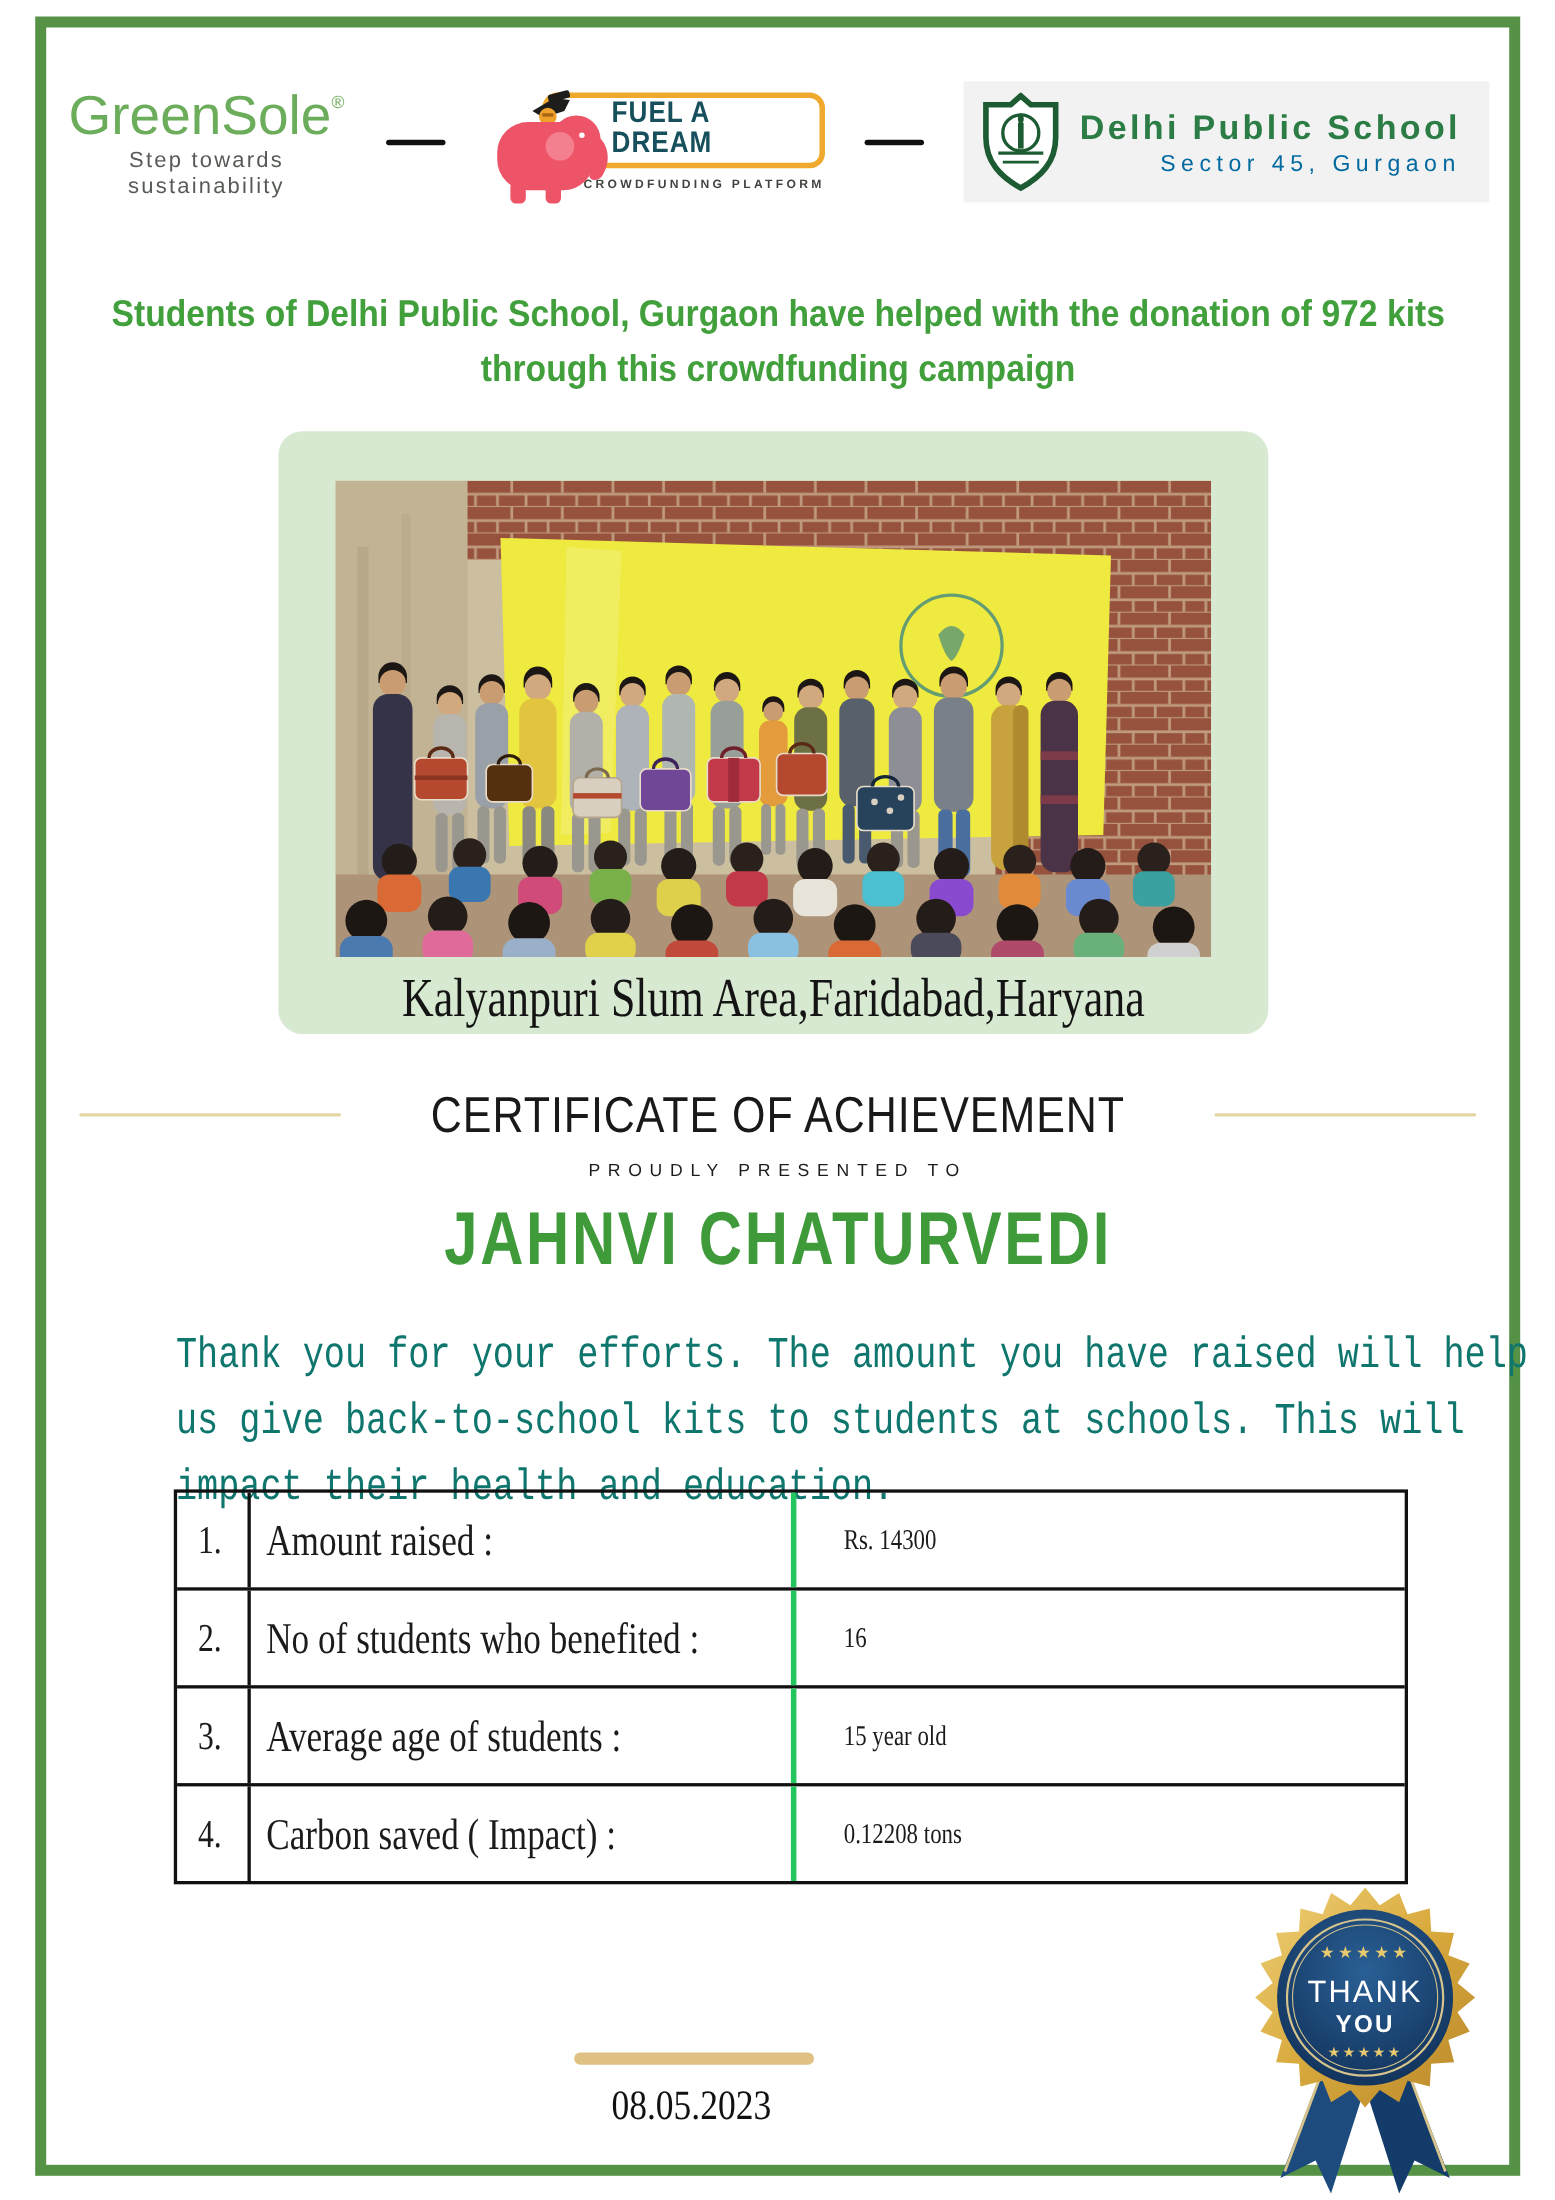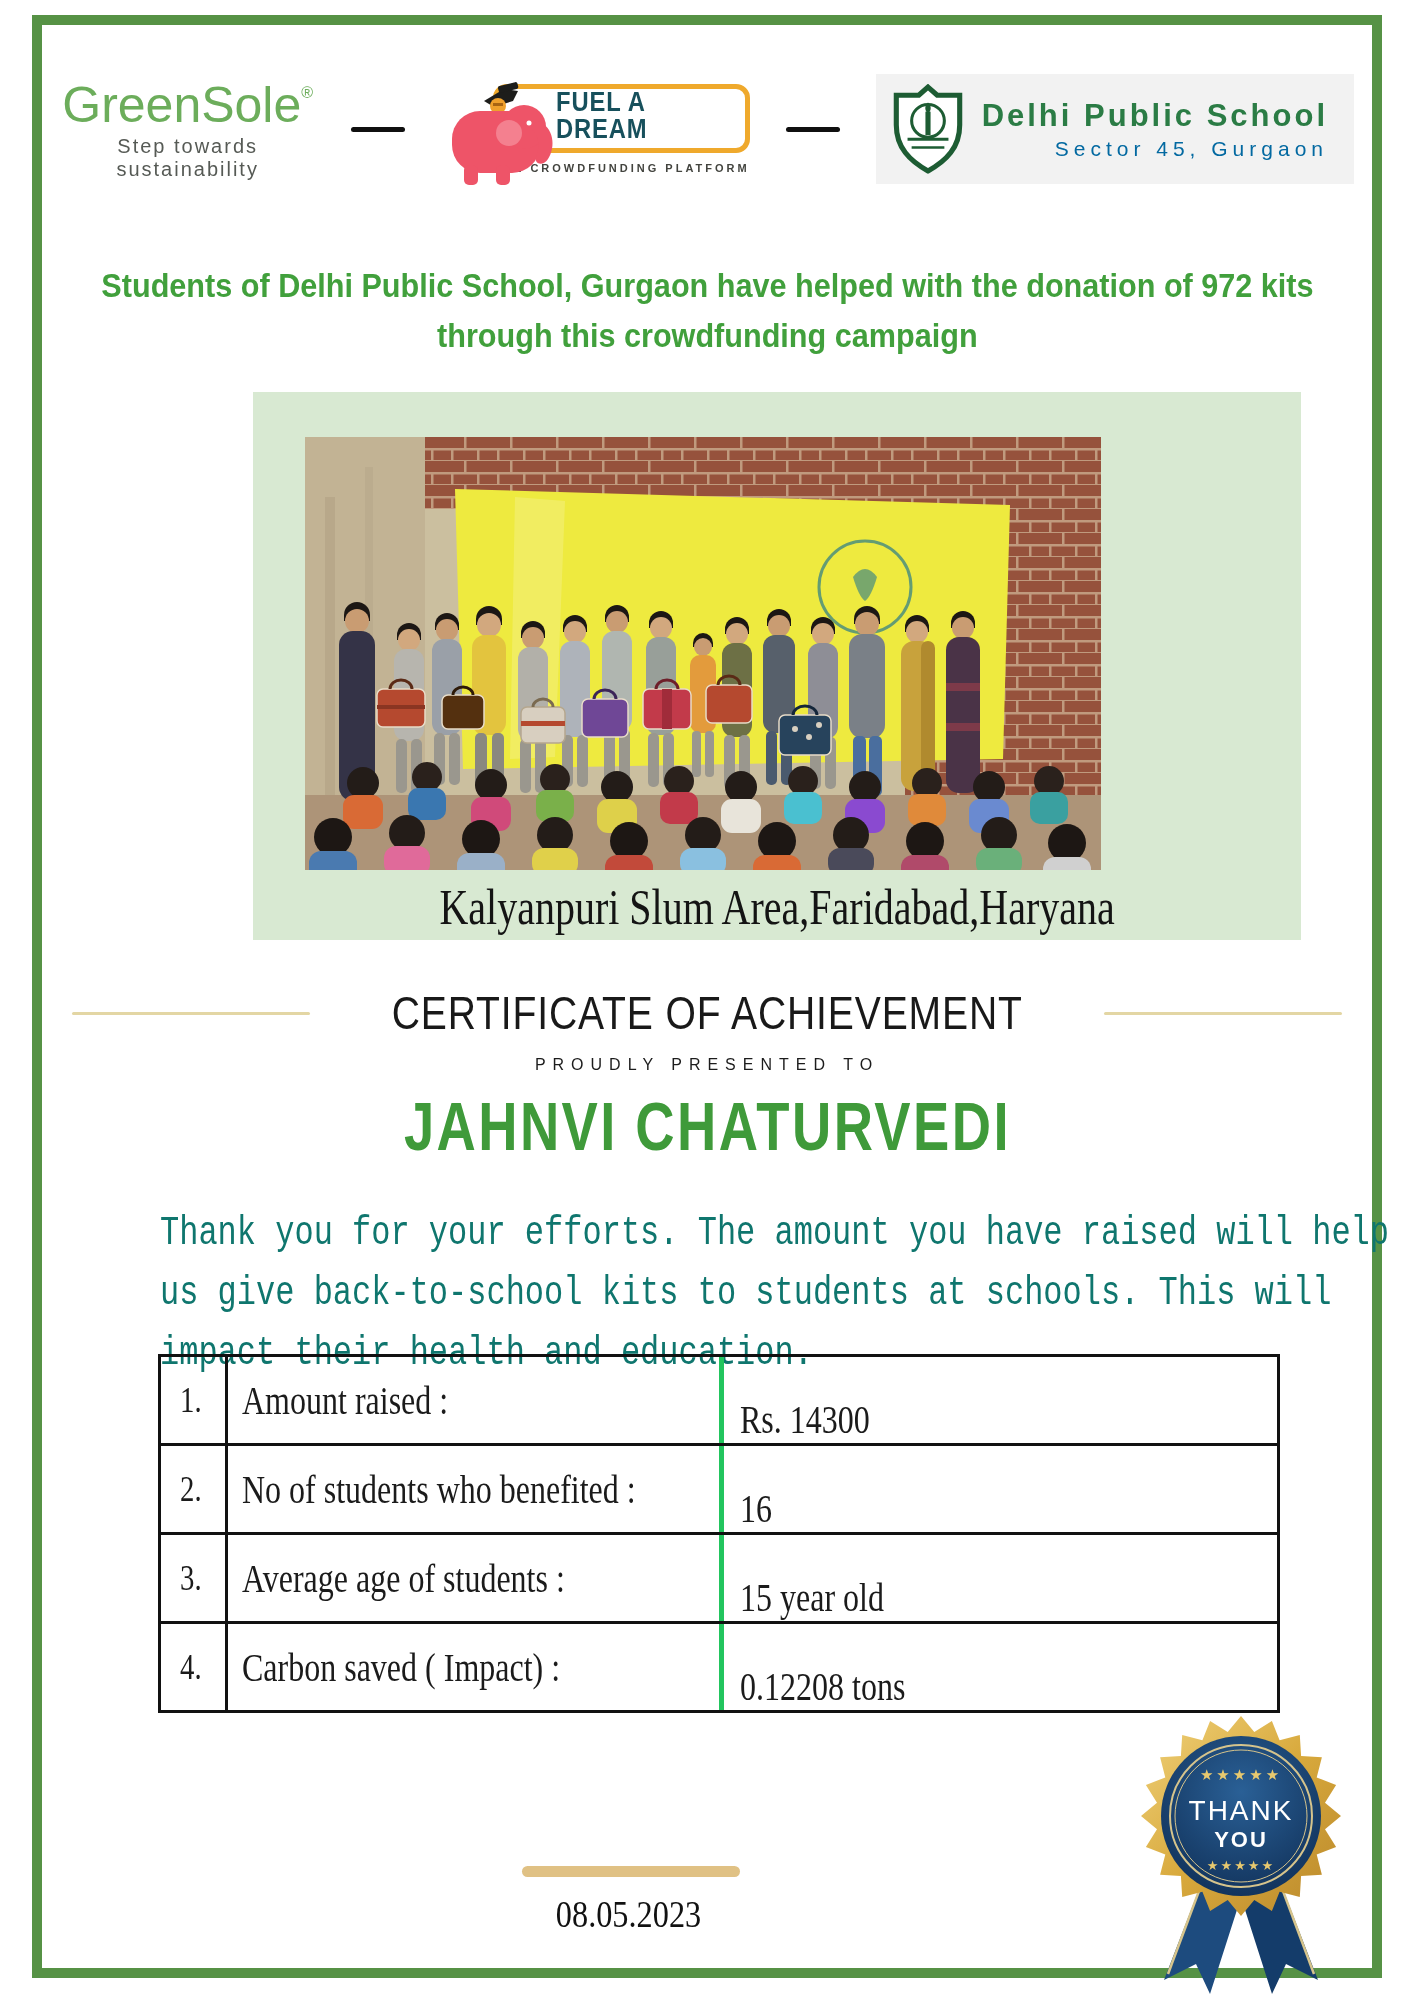--- a/index.html
+++ b/index.html
@@ -28,21 +28,21 @@
   .dps-text{display:flex;flex-direction:column;align-items:flex-end;}
   .dps-name{color:#2b7c45;font-weight:bold;font-size:31px;letter-spacing:3px;line-height:38px;}
   .dps-loc{color:#0369a1;font-size:21px;letter-spacing:5px;margin-top:2px;}
 
   
   .campaign{position:absolute;top:260px;left:0;right:0;text-align:center;
             color:#41a03c;font-weight:bold;font-size:34px;line-height:50px;}
   .campaign .cx{display:inline-block;transform:scaleX(.9);}
 
   
-  .photo-frame{position:absolute;left:253px;top:392px;width:1048px;height:548px;background:#d8e9d2;}
+  .photo-frame{position:absolute;left:253px;top:392px;width:900px;height:548px;background:#d8e9d2;border-radius:22px;}
   .photo{position:absolute;left:52px;top:45px;width:796px;height:433px;overflow:hidden;background:#cbbf9f;}
   .caption{position:absolute;left:0;right:0;bottom:4px;text-align:center;
            font-family:"Liberation Serif",serif;font-size:50px;color:#141414;}
   .caption .cx{display:inline-block;transform:scaleX(.8);white-space:nowrap;}
 
   
   .title-row{position:absolute;top:986px;left:0;right:0;display:flex;justify-content:center;
              align-items:center;gap:26px;}
   .tan-line{width:238px;height:3px;background:#e3d6a4;border-radius:2px;flex:0 0 auto;}
   .cert-title{font-size:46px;color:#191919;letter-spacing:1px;display:inline-block;
@@ -59,21 +59,21 @@
 
   
   .stats{position:absolute;left:158px;top:1354px;width:1122px;border:3px solid #111;
          font-family:"Liberation Serif",serif;box-sizing:border-box;}
   .t-row{display:flex;height:86px;}
   .t-row + .t-row{border-top:3px solid #111;}
   .t-num{width:64px;flex:0 0 64px;border-right:3px solid #111;display:flex;
          align-items:center;justify-content:center;font-size:36px;}
   .t-label{width:496px;flex:0 0 496px;border-right:5px solid #22c55e;display:flex;
            align-items:center;padding-left:14px;box-sizing:border-box;font-size:40px;font-family:Liberation Serif, serif;}
-  .t-value{flex:1;display:flex;align-items:flex-end;padding-left:16px;box-sizing:border-box;font-size:40px;}
+  .t-value{flex:1;display:flex;align-items:center;padding-left:16px;box-sizing:border-box;font-size:26px;margin-left:27px;}
   .cell-cx{display:inline-block;transform:scaleX(.8);transform-origin:0 50%;white-space:nowrap;}
 
   
   .badge{position:absolute;left:1106px;top:1698px;width:270px;height:300px;}
 
   
   .date-bar{position:absolute;left:522px;top:1866px;width:218px;height:11px;
             background:#e0c184;border-radius:6px;}
   .date{position:absolute;left:478px;top:1892px;width:300px;text-align:center;
         font-family:"Liberation Serif",serif;font-size:38px;color:#111;}

